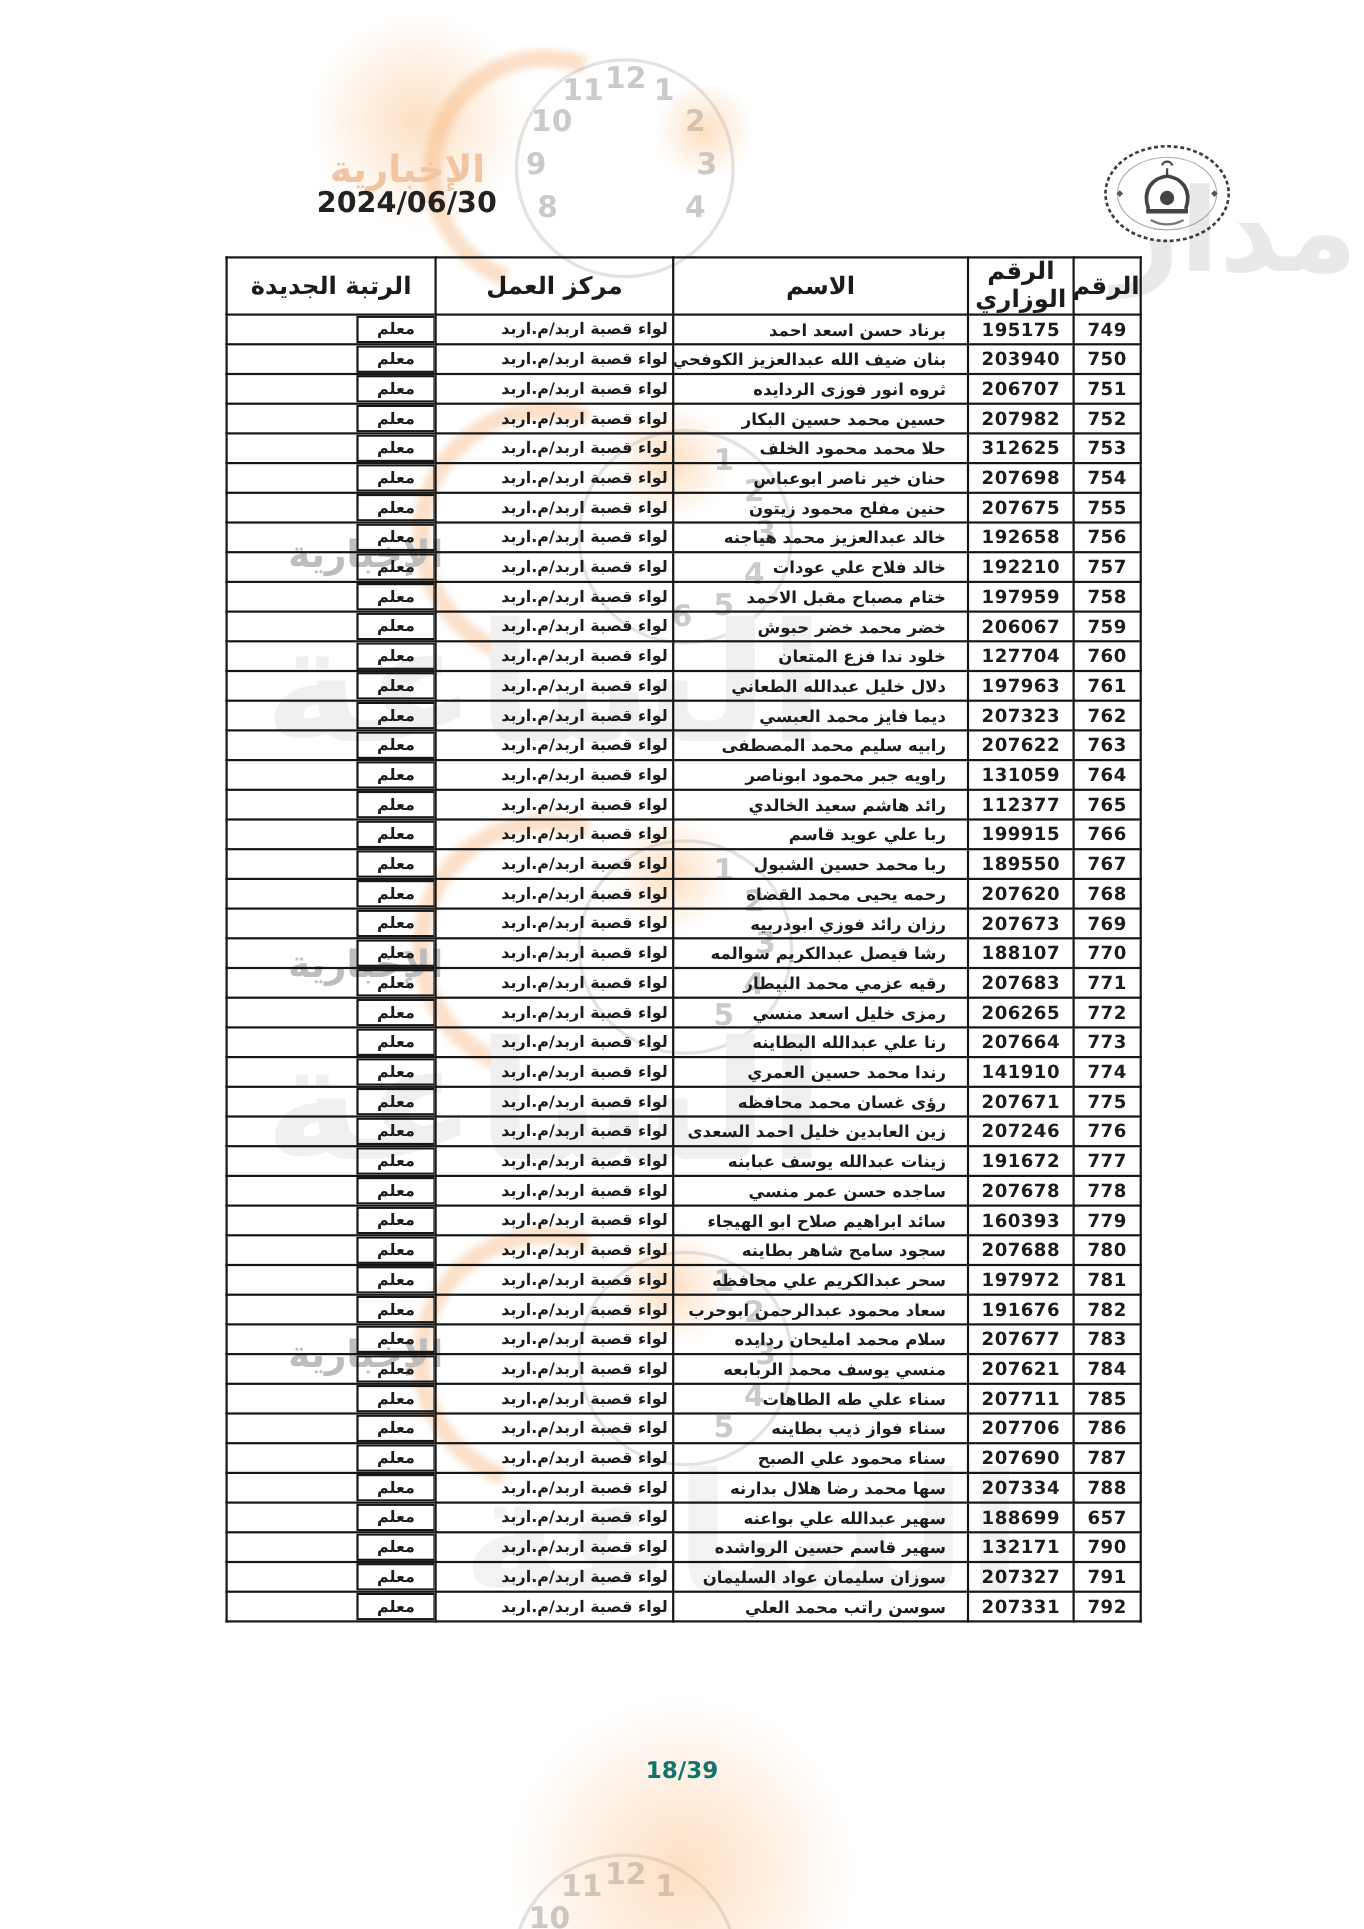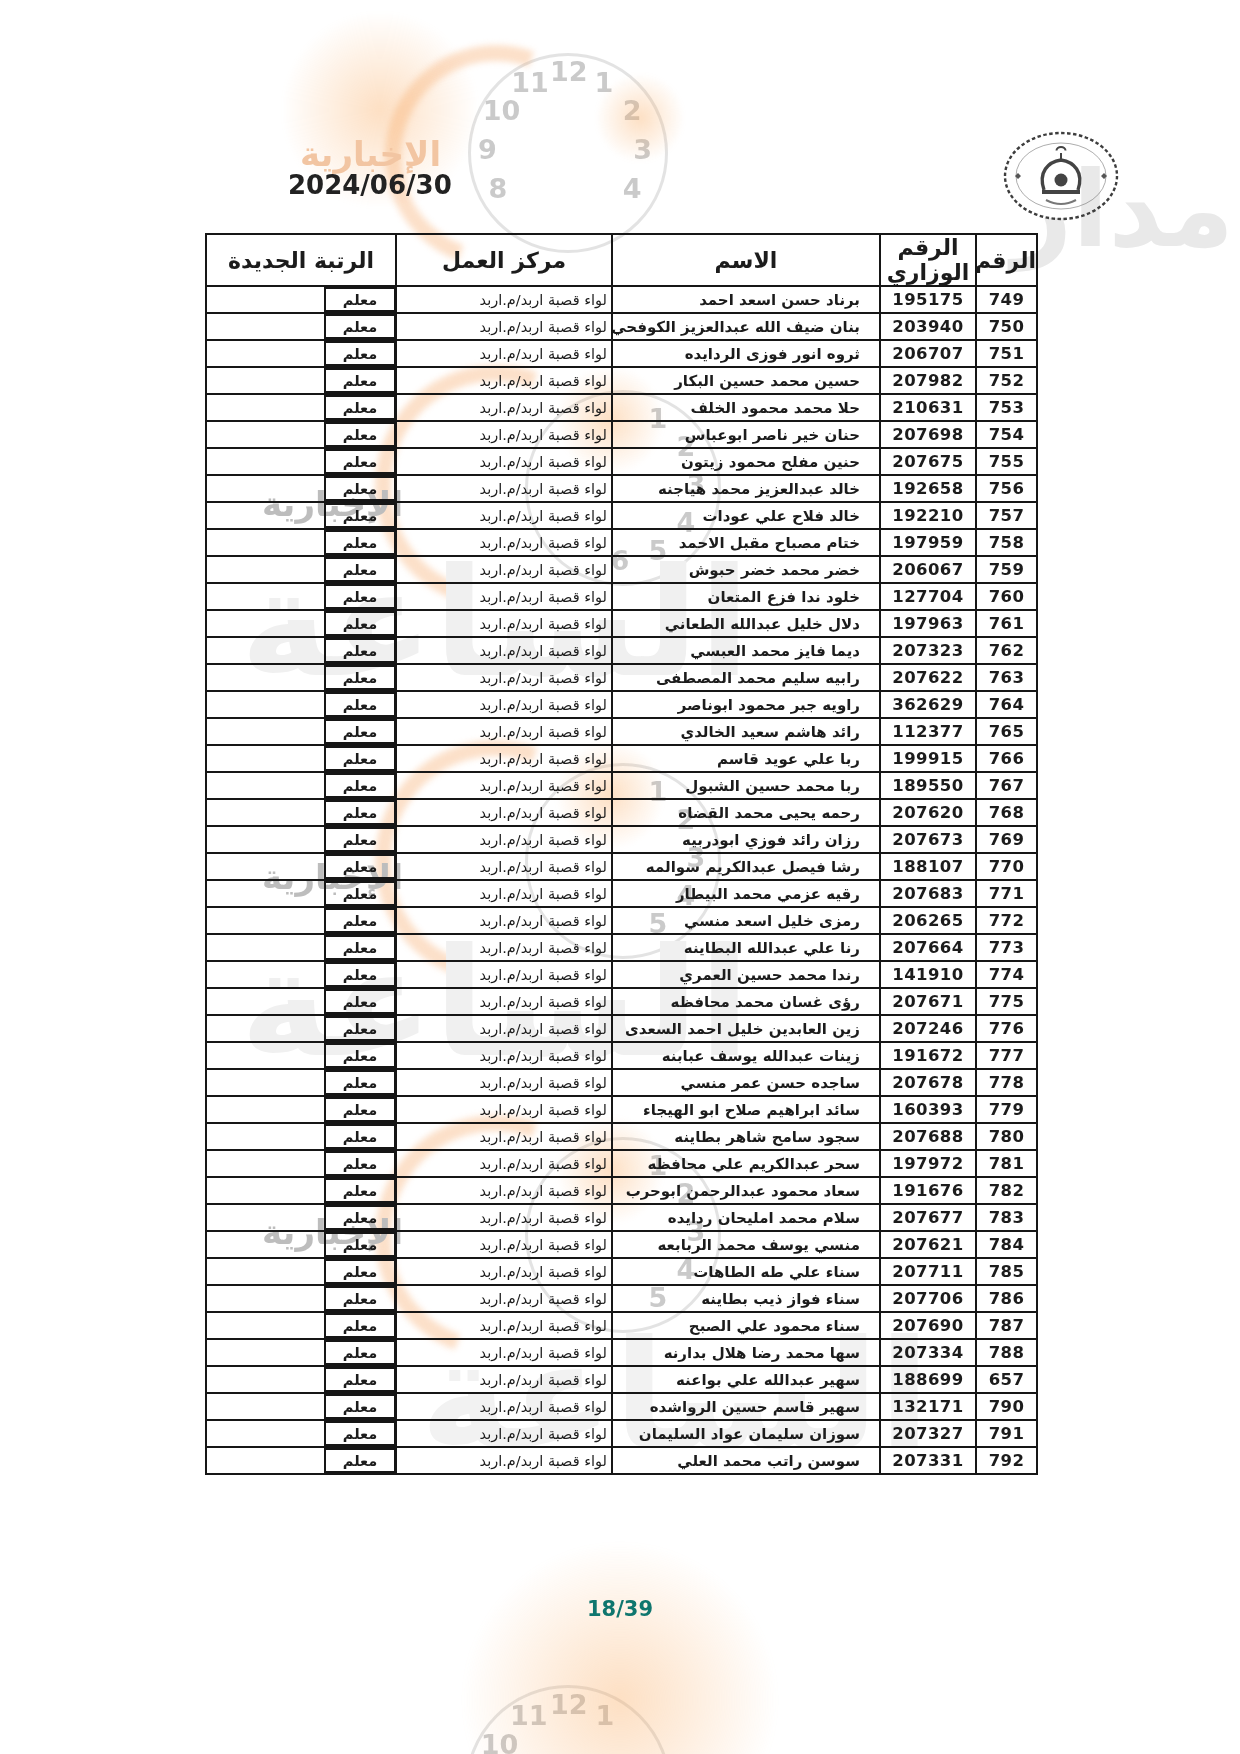--- a/index.html
+++ b/index.html
@@ -25,21 +25,21 @@
   
   table.ranks{position:absolute;top:233px;left:205px;width:831px;border-collapse:collapse;
               table-layout:fixed;direction:rtl;background:transparent;}
   table.ranks,table.ranks th,table.ranks td{border:2px solid #161616;}
   table.ranks{border-width:2.5px;}
   th{height:46px;font-size:22px;font-weight:bold;text-align:center;padding:0;}
   td{height:25px;padding:0;overflow:hidden;white-space:nowrap;}
   td.c-serial,td.c-min{text-align:center;font-size:16.5px;font-weight:bold;letter-spacing:.4px;
                        font-family:"DejaVu Sans",sans-serif;}
   td.c-name{text-align:right;font-size:15px;font-weight:bold;padding:0 19px 0 2px;}
-  td.c-center{text-align:right;font-size:14.5px;font-weight:normal;padding:0 4px 0 2px;}
+  td.c-center{text-align:right;font-size:14.5px;font-weight:bold;padding:0 4px 0 2px;}
   td.c-rank{vertical-align:middle;}
   .rank-box{box-sizing:border-box;display:flex;align-items:center;justify-content:center;
             width:72px;height:25px;margin-left:auto;margin-right:-1px;
             border:2px solid #161616;font-size:14.5px;font-weight:bold;}
   
   .footer{position:absolute;top:1597px;left:0;width:1240px;text-align:center;
           font-size:21px;font-weight:bold;color:#0f766e;}
 </style>
 </head>
 <body>
@@ -167,21 +167,21 @@
         <td class="c-serial">752</td>
         <td class="c-min">207982</td>
         <td class="c-name">حسين محمد حسين البكار</td>
         <td class="c-center">لواء قصبة اربد/م.اربد</td>
         <td class="c-rank">
           <span class="rank-box">معلم</span>
         </td>
       </tr>
           <tr>
         <td class="c-serial">753</td>
-        <td class="c-min">210631</td>
+        <td class="c-min">312625</td>
         <td class="c-name">حلا محمد محمود الخلف</td>
         <td class="c-center">لواء قصبة اربد/م.اربد</td>
         <td class="c-rank">
           <span class="rank-box">معلم</span>
         </td>
       </tr>
           <tr>
         <td class="c-serial">754</td>
         <td class="c-min">207698</td>
         <td class="c-name">حنان خير ناصر ابوعباس</td>
@@ -266,21 +266,21 @@
         <td class="c-serial">763</td>
         <td class="c-min">207622</td>
         <td class="c-name">رابيه سليم محمد المصطفى</td>
         <td class="c-center">لواء قصبة اربد/م.اربد</td>
         <td class="c-rank">
           <span class="rank-box">معلم</span>
         </td>
       </tr>
           <tr>
         <td class="c-serial">764</td>
-        <td class="c-min">362629</td>
+        <td class="c-min">131059</td>
         <td class="c-name">راويه جبر محمود ابوناصر</td>
         <td class="c-center">لواء قصبة اربد/م.اربد</td>
         <td class="c-rank">
           <span class="rank-box">معلم</span>
         </td>
       </tr>
           <tr>
         <td class="c-serial">765</td>
         <td class="c-min">112377</td>
         <td class="c-name">رائد هاشم سعيد الخالدي</td>

